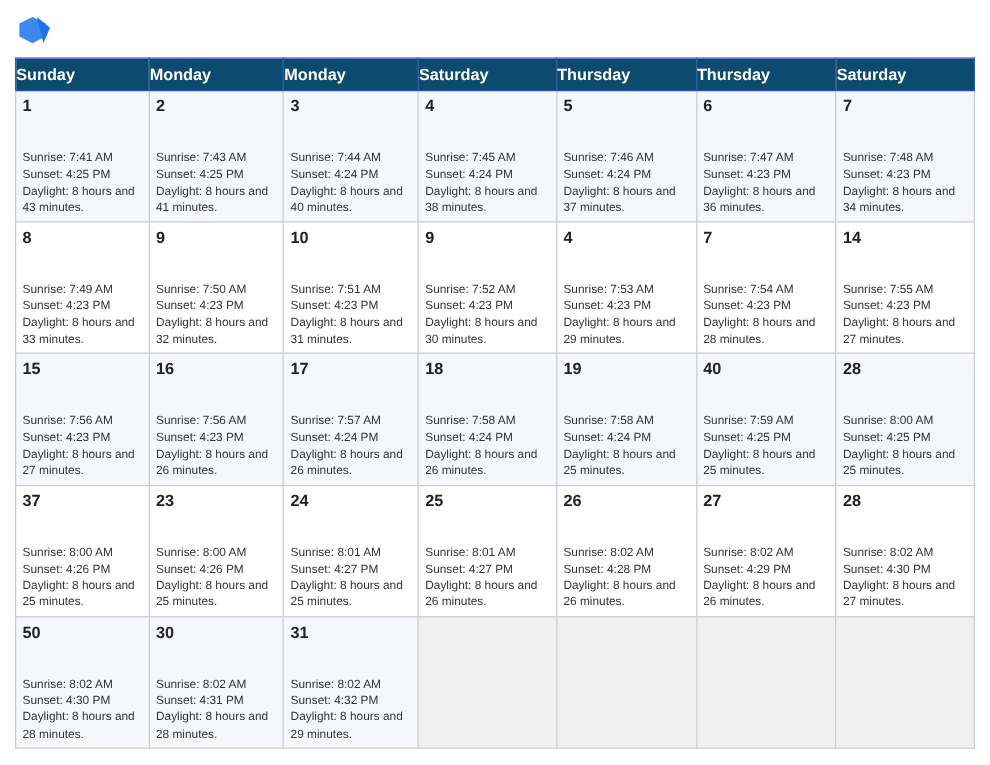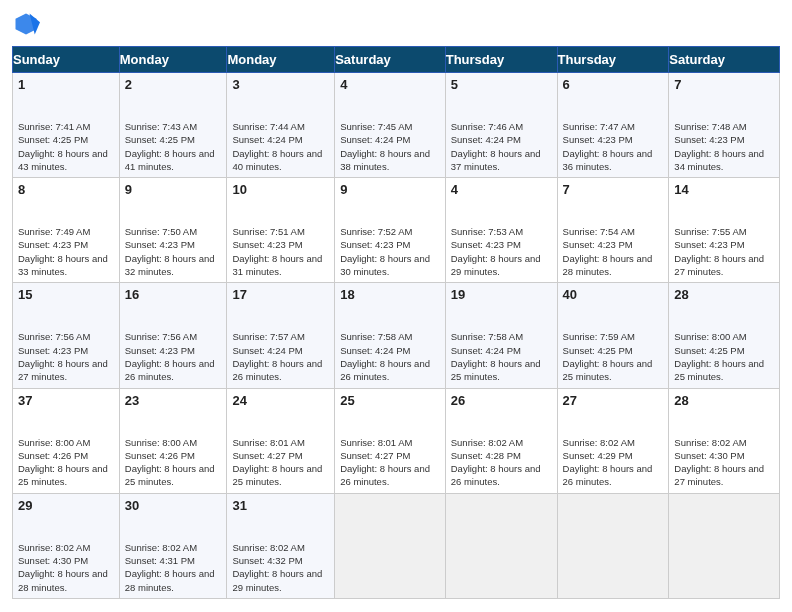--- a/index.html
+++ b/index.html
@@ -244,21 +244,21 @@
             <span class="day-num">27</span>
             <div class="day-detail">Sunrise: 8:02 AM<br>Sunset: 4:29 PM<br>Daylight: 8 hours and 26 minutes.</div>
           </td>
           <td>
             <span class="day-num">28</span>
             <div class="day-detail">Sunrise: 8:02 AM<br>Sunset: 4:30 PM<br>Daylight: 8 hours and 27 minutes.</div>
           </td>
         </tr>
         <tr>
           <td>
-            <span class="day-num">29</span>
+            <span class="day-num">50</span>
             <div class="day-detail">Sunrise: 8:02 AM<br>Sunset: 4:30 PM<br>Daylight: 8 hours and 28 minutes.</div>
           </td>
           <td>
             <span class="day-num">30</span>
             <div class="day-detail">Sunrise: 8:02 AM<br>Sunset: 4:31 PM<br>Daylight: 8 hours and 28 minutes.</div>
           </td>
           <td>
             <span class="day-num">31</span>
             <div class="day-detail">Sunrise: 8:02 AM<br>Sunset: 4:32 PM<br>Daylight: 8 hours and 29 minutes.</div>
           </td>

